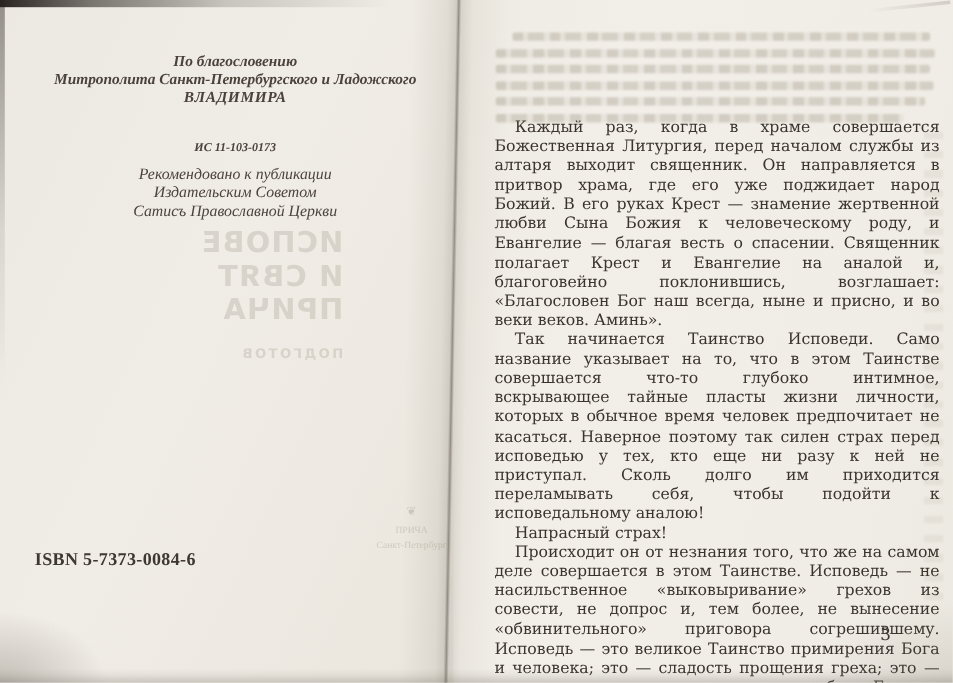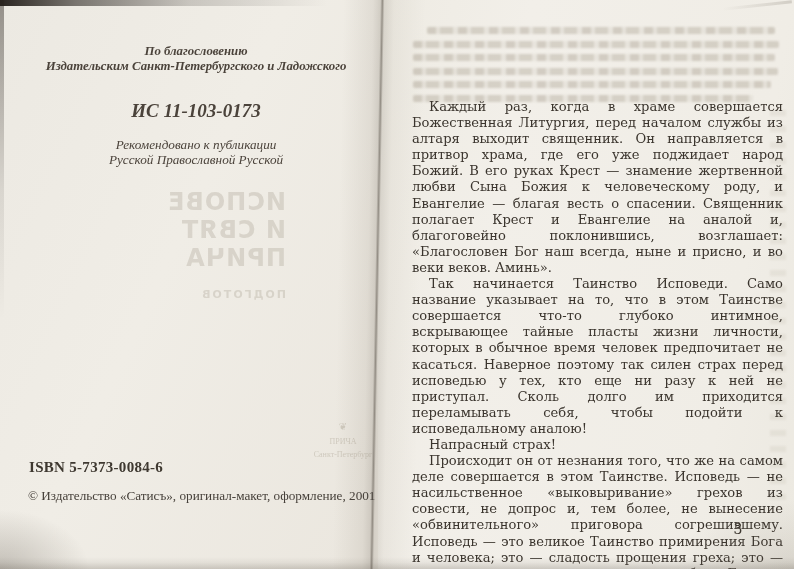--- a/index.html
+++ b/index.html
@@ -56,21 +56,21 @@
     position:absolute;right:2px;top:4px;width:70px;height:3px;
     background:linear-gradient(to left,rgba(120,112,100,.25),transparent);
     transform:rotate(-6deg);
   }
 
   
   .l-center{position:absolute;left:30px;width:332px;text-align:center;color:#4b433b;}
   .blessing{top:44px;font-style:italic;font-size:12.8px;line-height:15.2px;font-weight:700;}
   .blessing .caps{letter-spacing:.5px;}
   .blessing .upright{font-style:normal;}
-  .imprimatur{top:100px;font-style:italic;font-weight:700;font-size:19px;}
+  .imprimatur{top:118px;font-style:italic;font-weight:700;font-size:10px;}
   .recommendation{top:137px;font-style:italic;font-weight:400;font-size:13.2px;line-height:15.4px;}
   .isbn-line{position:absolute;left:29px;top:459px;font-weight:700;font-size:15px;color:#3e3830;letter-spacing:.3px;}
   .copyright-line{position:absolute;left:28px;top:488px;font-size:13.2px;color:#46403a;}
 
   
   .bleed-title{
     position:absolute;left:148px;top:188px;width:138px;
     transform:scaleX(-1);
     color:rgba(125,113,97,.20);
     font-family:"DejaVu Sans","Liberation Sans",sans-serif;
@@ -133,32 +133,33 @@
     <span class="small">ПОДГОТОВ</span>
   </div>
   <div class="bleed-pub">
     <span class="mark">❦</span>
     <span>ПРИЧА</span><br>
     <span>Санкт-Петербург</span>
   </div>
 
   <div class="l-center blessing">
     <div>По благословению</div>
-    <div>Издательским Санкт-Петербургского и Ладожского</div>
+    <div>Митрополита Санкт-Петербургского и Ладожского</div>
+    <div class="caps">ВЛАДИМИРА</div>
   </div>
 
   <div class="l-center imprimatur">ИС 11-103-0173</div>
 
   <div class="l-center recommendation">
     <div>Рекомендовано к публикации</div>
-    <div>Русской Православной Русской</div>
+    <div>Издательским Советом</div>
+    <div>Сатисъ Православной Церкви</div>
   </div>
 
   <div class="isbn-line">ISBN 5-7373-0084-6</div>
-  <div class="copyright-line">© Издательство «Сатисъ», оригинал-макет, оформление, 2001</div>
 
   <div class="bleed-lines">
     <div class="bl" style="margin-left:14px;width:348px"></div>
     <div class="bl" style="width:366px"></div>
     <div class="bl" style="width:362px"></div>
     <div class="bl" style="width:365px"></div>
     <div class="bl" style="width:358px"></div>
     <div class="bl" style="width:340px"></div>
   </div>
   <div class="margin-ghost"></div>

